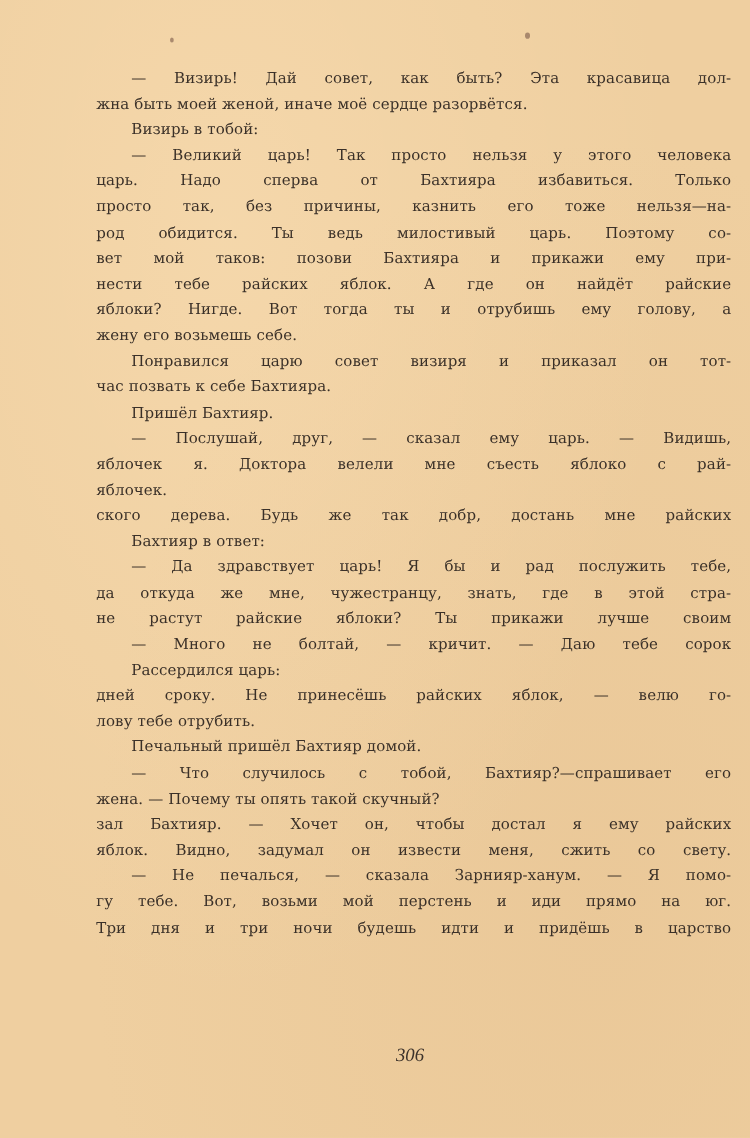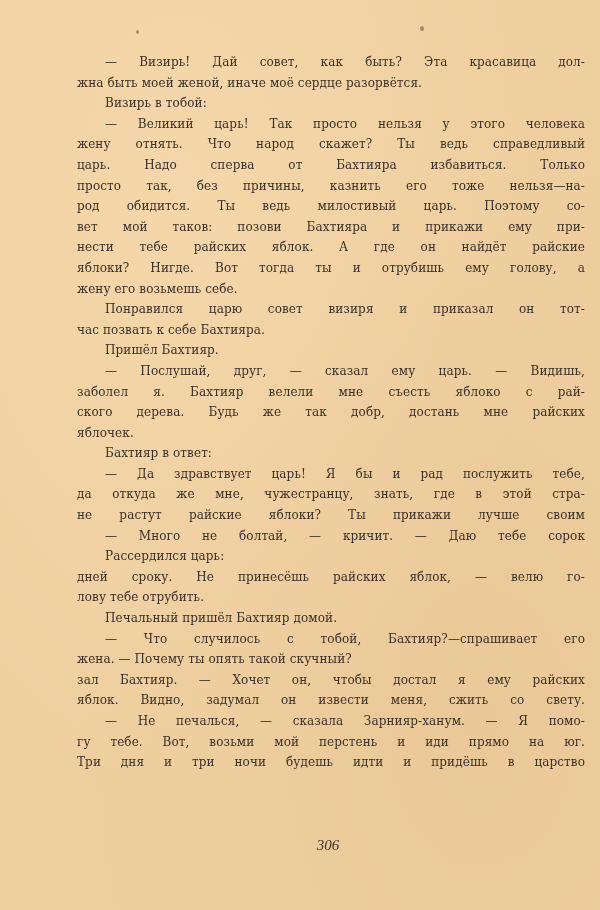--- a/index.html
+++ b/index.html
@@ -69,35 +69,34 @@
 
 <div class="page">
   <div class="speck" style="left:136px; top:30px;"></div>
   <div class="speck" style="left:420px; top:26px; width:4px; height:5px;"></div>
 
   <div class="text-block" id="text-block">
       <span class="line indent">— Визирь! Дай совет, как быть? Эта красавица дол-</span>
       <span class="line last">жна быть моей женой, иначе моё сердце разорвётся.</span>
       <span class="line indent last">Визирь в тобой:</span>
       <span class="line indent">— Великий царь! Так просто нельзя у этого человека</span>
-      <span class="line">жену отнять. Что народ скажет? Ты ведь справедливый</span>
       <span class="line">царь. Надо сперва от Бахтияра избавиться. Только</span>
       <span class="line">просто так, без причины, казнить его тоже нельзя—на-</span>
       <span class="line">род обидится. Ты ведь милостивый царь. Поэтому со-</span>
       <span class="line">вет мой таков: позови Бахтияра и прикажи ему при-</span>
       <span class="line">нести тебе райских яблок. А где он найдёт райские</span>
       <span class="line">яблоки? Нигде. Вот тогда ты и отрубишь ему голову, а</span>
       <span class="line last">жену его возьмешь себе.</span>
       <span class="line indent">Понравился царю совет визиря и приказал он тот-</span>
       <span class="line last">час позвать к себе Бахтияра.</span>
       <span class="line indent last">Пришёл Бахтияр.</span>
       <span class="line indent">— Послушай, друг, — сказал ему царь. — Видишь,</span>
-      <span class="line">заболел я. Бахтияр велели мне съесть яблоко с рай-</span>
+      <span class="line">яблочек я. Доктора велели мне съесть яблоко с рай-</span>
+      <span class="line last">яблочек.</span>
       <span class="line">ского дерева. Будь же так добр, достань мне райских</span>
-      <span class="line last">яблочек.</span>
       <span class="line indent last">Бахтияр в ответ:</span>
       <span class="line indent">— Да здравствует царь! Я бы и рад послужить тебе,</span>
       <span class="line">да откуда же мне, чужестранцу, знать, где в этой стра-</span>
       <span class="line">не растут райские яблоки? Ты прикажи лучше своим</span>
       <span class="line indent">— Много не болтай, — кричит. — Даю тебе сорок</span>
       <span class="line indent last">Рассердился царь:</span>
       <span class="line">дней сроку. Не принесёшь райских яблок, — велю го-</span>
       <span class="line last">лову тебе отрубить.</span>
       <span class="line indent last">Печальный пришёл Бахтияр домой.</span>
       <span class="line indent">— Что случилось с тобой, Бахтияр?—спрашивает его</span>

